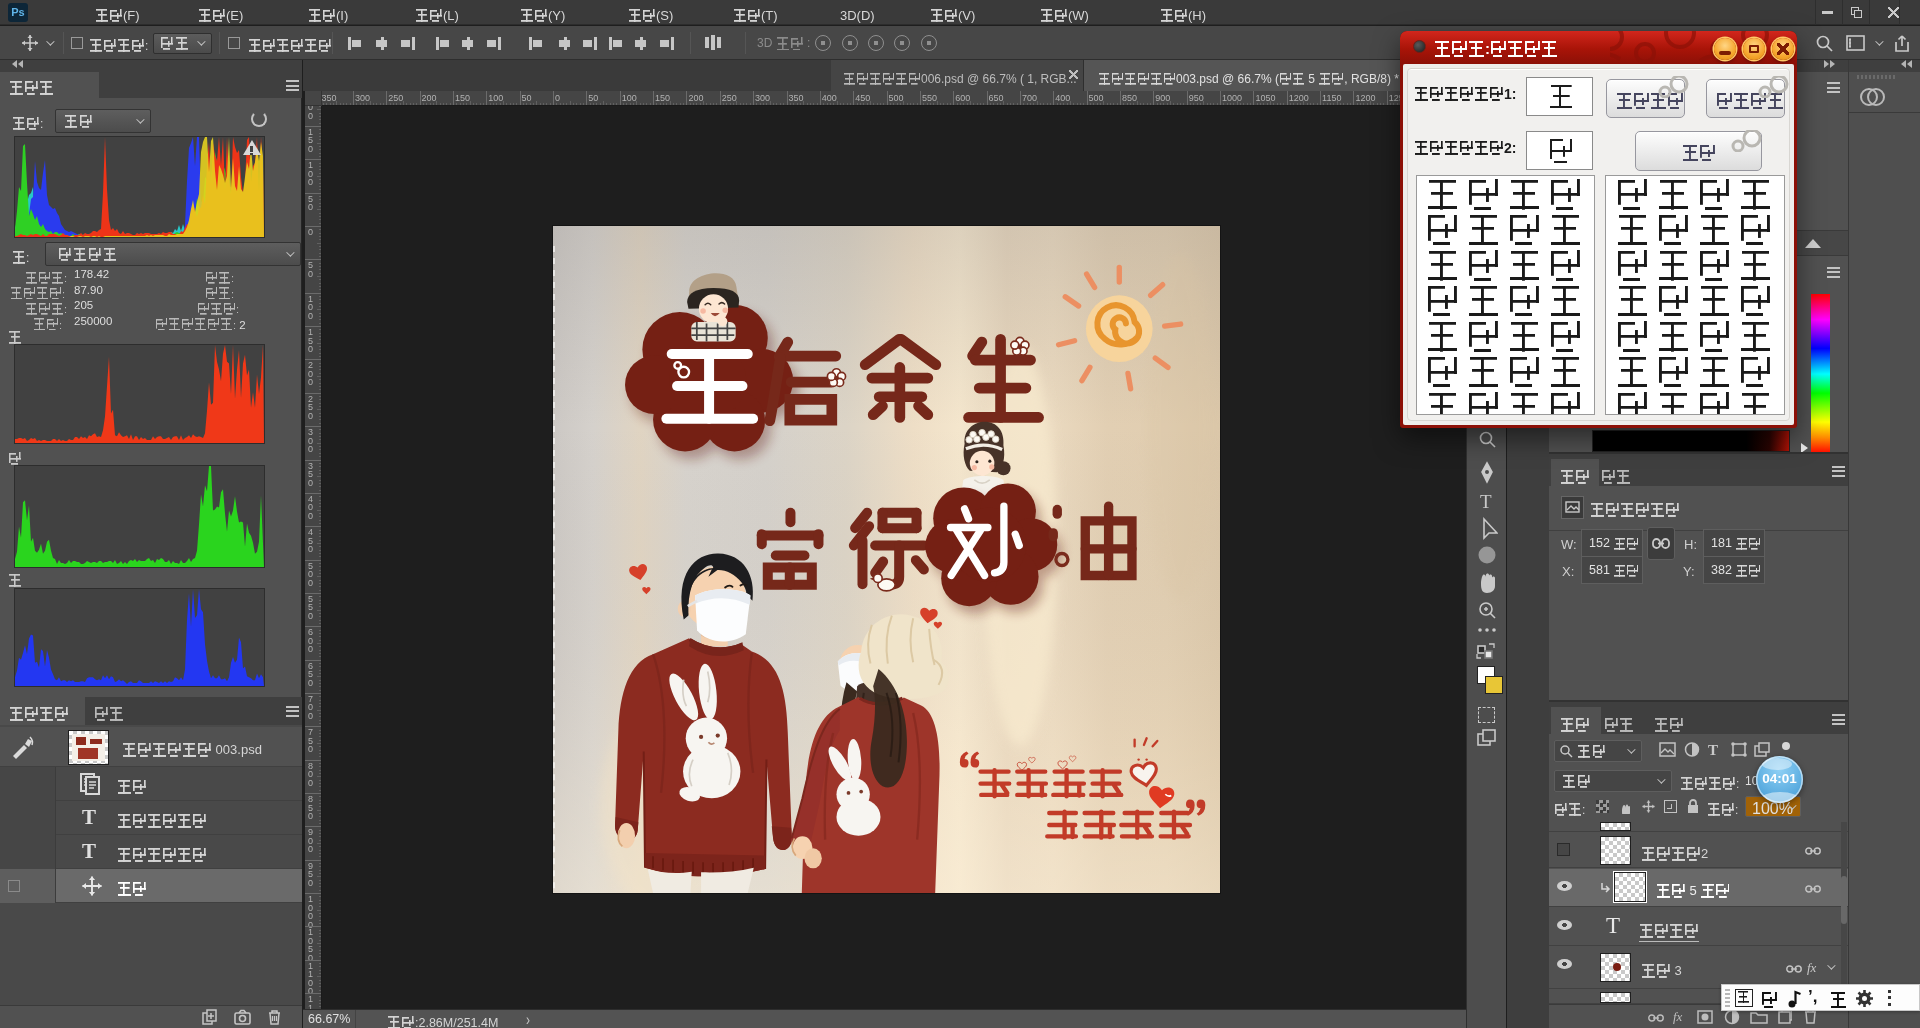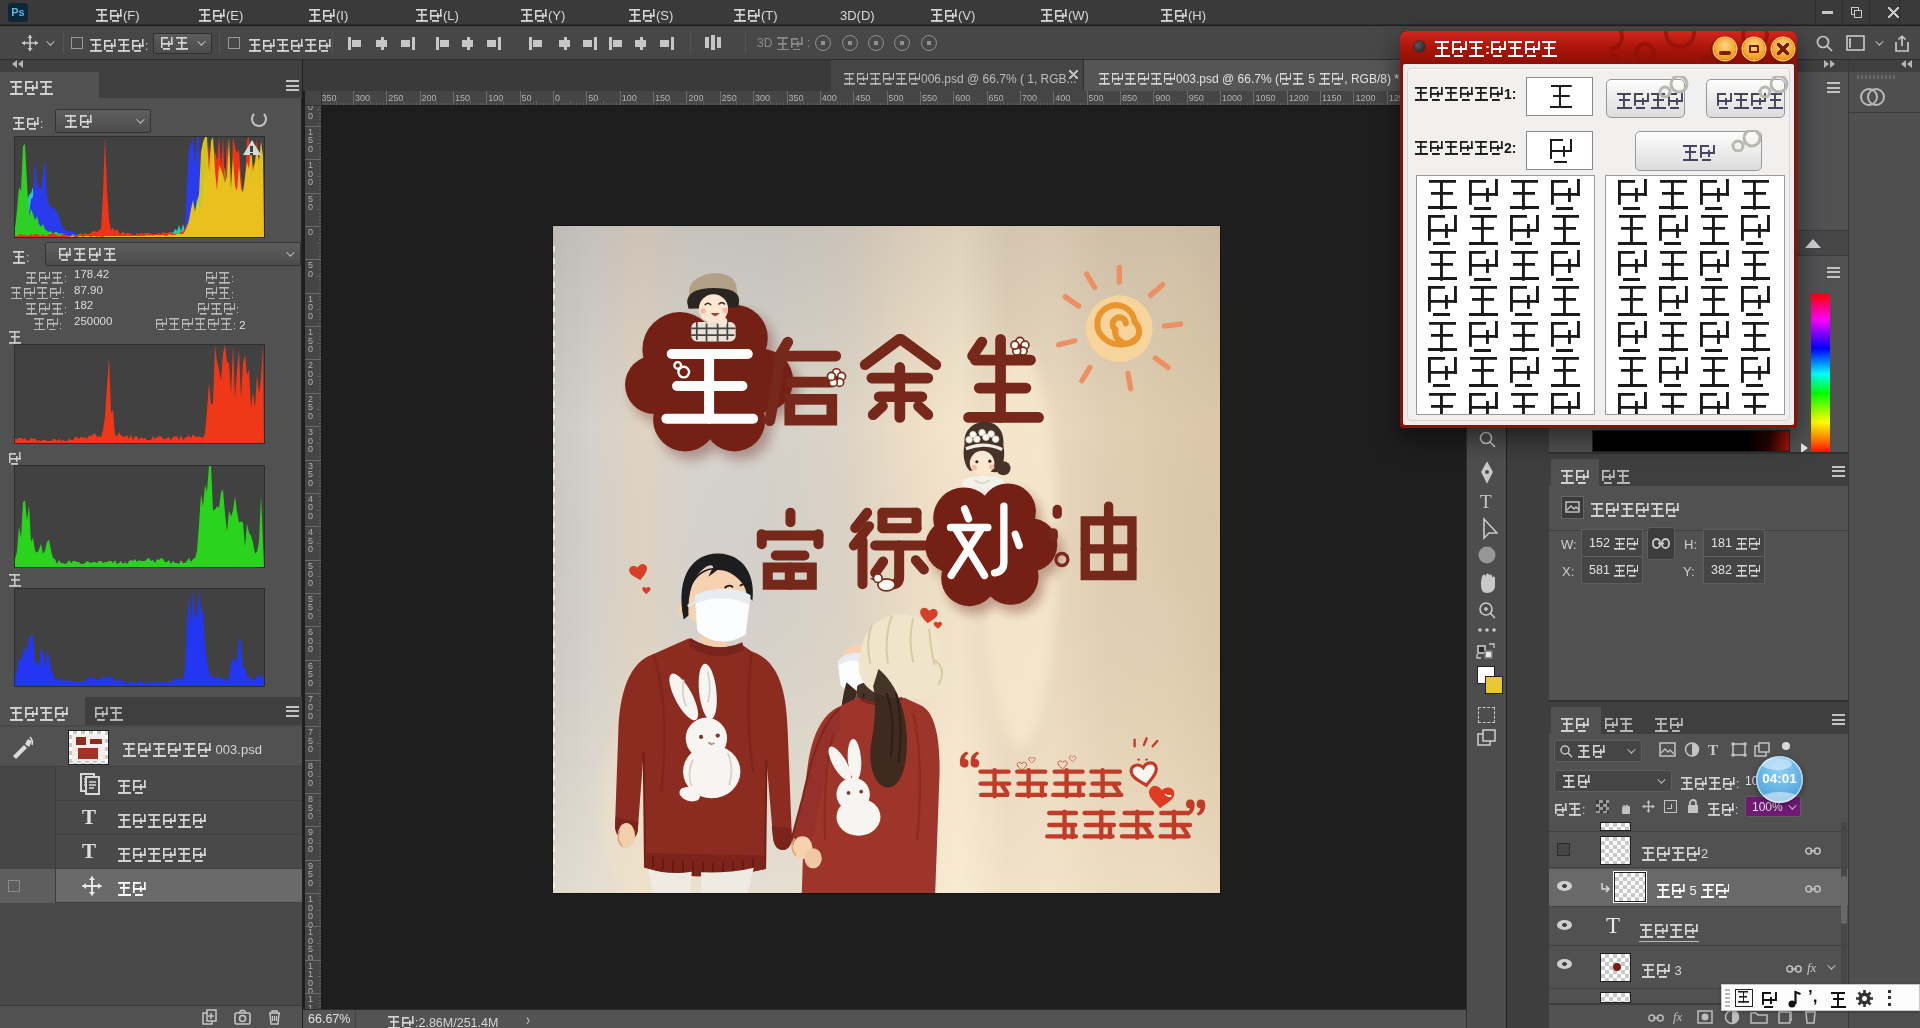--- a/index.html
+++ b/index.html
@@ -154,21 +154,21 @@
         <span class="z s12 a" style="left:57px;top:5px"></span>
         <span class="cv a" style="left:240px;top:8px"></span>
       </div>
  
  <div id="stats">
         <div class="a" style="left:25px;top:208px"><span class="z s11 cg"></span><span class="z2 s11 cg"></span><span class="z s11 cg"></span><span class="tx" style="font-size:11px;color:#b9b9b9">:</span></div>
         <div class="a tx" style="left:74px;top:208px;font-size:11.5px;color:#dedede">178.42</div>
         <div class="a" style="left:10px;top:223.5px"><span class="z s11 cg"></span><span class="z2 s11 cg"></span><span class="z s11 cg"></span><span class="z2 s11 cg"></span><span class="tx" style="font-size:11px;color:#b9b9b9">:</span></div>
         <div class="a tx" style="left:74px;top:223.5px;font-size:11.5px;color:#dedede">87.90</div>
         <div class="a" style="left:25px;top:239px"><span class="z s11 cg"></span><span class="z2 s11 cg"></span><span class="z s11 cg"></span><span class="tx" style="font-size:11px;color:#b9b9b9">:</span></div>
-        <div class="a tx" style="left:74px;top:239px;font-size:11.5px;color:#dedede">182</div>
+        <div class="a tx" style="left:74px;top:239px;font-size:11.5px;color:#dedede">205</div>
         <div class="a" style="left:33px;top:254.5px"><span class="z s11 cg"></span><span class="z2 s11 cg"></span><span class="tx" style="font-size:11px;color:#b9b9b9">:</span></div>
         <div class="a tx" style="left:74px;top:254.5px;font-size:11.5px;color:#dedede">250000</div>
         <div class="a" style="left:205px;top:208px"><span class="z2 s11 cg"></span><span class="z s11 cg"></span><span class="tx" style="font-size:11px;color:#b9b9b9">:</span></div>
         <div class="a" style="left:205px;top:223.5px"><span class="z2 s11 cg"></span><span class="z s11 cg"></span><span class="tx" style="font-size:11px;color:#b9b9b9">:</span></div>
         <div class="a" style="left:197px;top:239px"><span class="z2 s11 cg"></span><span class="z s11 cg"></span><span class="z2 s11 cg"></span><span class="tx" style="font-size:11px;color:#b9b9b9">:</span></div>
         <div class="a" style="left:155px;top:254.5px"><span class="z2 s11 cg"></span><span class="z s11 cg"></span><span class="z2 s11 cg"></span><span class="z s11 cg"></span><span class="z2 s11 cg"></span><span class="z s11 cg"></span><span class="tx" style="font-size:11px;color:#b9b9b9">:</span><span class="tx" style="font-size:11.5px;color:#dedede">&nbsp;2</span></div>
       </div>
  
  <div class="a" style="left:8px;top:268px"><span class="z s12" style="--c:#c9c9c9"></span></div>
  <svg class="a" style="left:14px;top:284px;background:#414141;border:1px solid #2d2d2d" width="251" height="100" viewBox="0 0 249 100" preserveAspectRatio="none">
@@ -1460,21 +1460,21 @@
         </g>
       </svg>
       <div class="a" style="left:115px;top:66px;width:13px;height:13px;border:1.5px solid #c3c3c3">
         <div style="width:5px;height:5px;border-right:1.5px solid #c3c3c3;border-bottom:1.5px solid #c3c3c3;margin:3px 0 0 2px"></div>
       </div>
       <svg class="a" style="left:137px;top:64px" width="14" height="16">
         <rect x="2" y="7" width="10" height="8" fill="#c3c3c3"></rect>
         <path d="M4 7V5a3 3 0 0 1 6 0v2" fill="none" stroke="#c3c3c3" stroke-width="1.8"></path>
       </svg>
       <div class="a" style="left:158px;top:66px"><span class="z s12"></span><span class="z2 s12"></span><span class="tx">: </span></div>
-      <div class="a" style="left:196px;top:62px;width:56px;height:21px;background:#701a75;border:1px solid #5e5e5e;border-radius:2px;color:#e0e0e0;font-size:12px;padding:3px 0 0 6px">100% <span class="cv a" style="left:42px;top:7px"></span></div>
+      <div class="a" style="left:196px;top:62px;width:56px;height:21px;background:#a16207;border:1px solid #5e5e5e;border-radius:2px;color:#e0e0e0;font-size:16px;padding:3px 0 0 6px">100% <span class="cv a" style="left:42px;top:7px"></span></div>
       <div class="a" style="left:0;top:88px;width:299px;height:10px;border-bottom:1px solid #414141">
         <div class="a chk" style="left:51px;top:0px;width:31px;height:9px"></div>
       </div>
       <div class="a" style="left:0;top:99px;width:299px;height:35px;border-bottom:1px solid #414141">
         <div class="a" style="left:8px;top:10px;width:13px;height:13px;border:1px solid #2a2a2a;background:#464646"></div>
         <div class="a chk" style="left:51px;top:3px;width:31px;height:29px"></div>
         <div class="a" style="left:92px;top:11px"><span class="z s13"></span><span class="z2 s13"></span><span class="z s13"></span><span class="z2 s13"></span><span class="tx" style="font-size:13px">2</span></div>
         <svg class="a" style="left:256px;top:12px" width="16" height="12" viewBox="0 0 26 20">
           <g fill="none" stroke="#c3c3c3" stroke-width="2.4">
             <rect x="1" y="5" width="10" height="10" rx="5"></rect>

